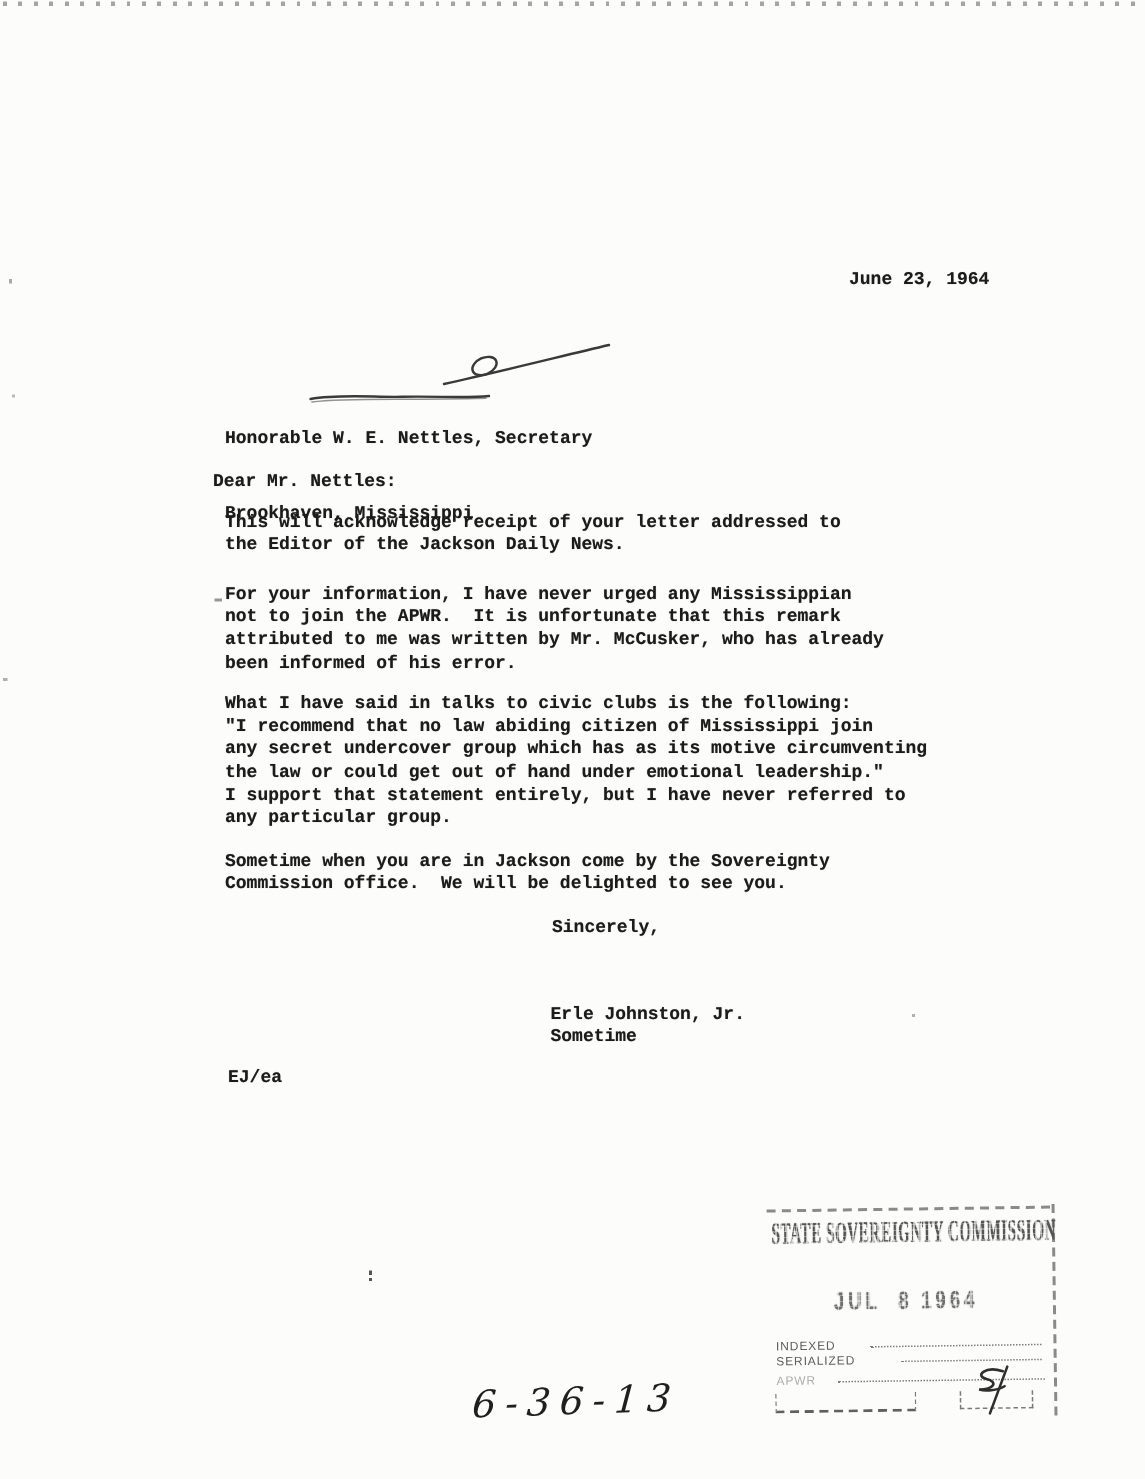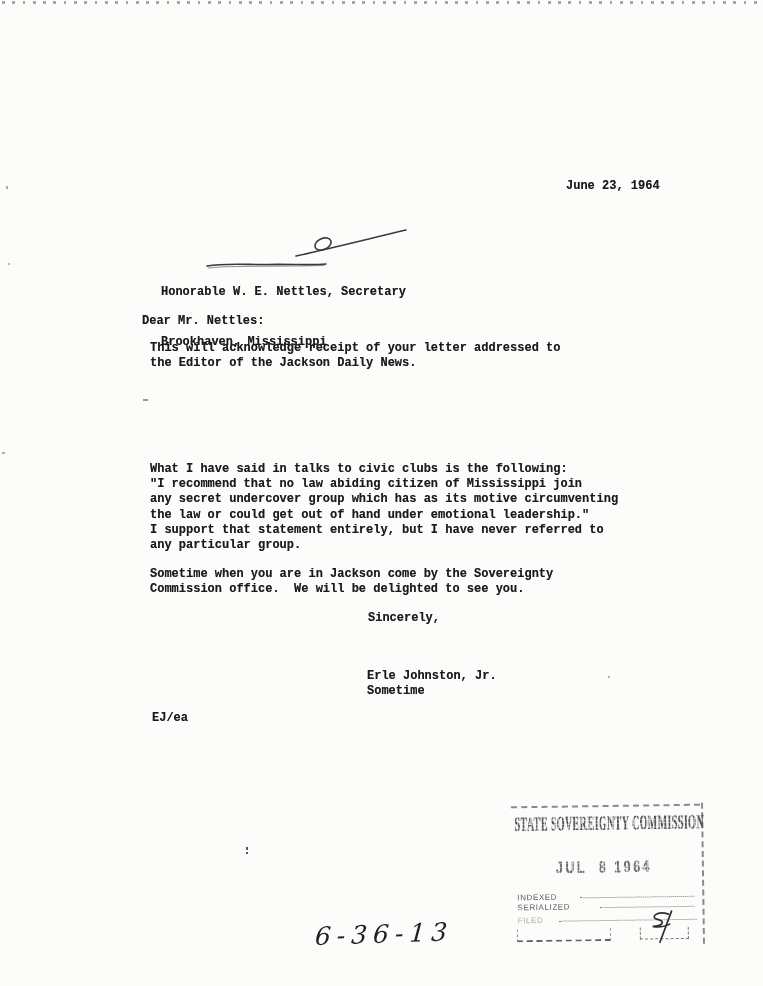--- a/index.html
+++ b/index.html
@@ -26,21 +26,21 @@
     font-weight: 700;
     font-size: 12px;
     line-height: 15.2px;
     color: #1b1b1b;
     text-shadow: 0 0 0.5px rgba(27,27,27,0.55);
     white-space: pre;
   }
   .addr { line-height: 16.8px; }
 
   .date-line   { left: 566px; top: 179px; }
-  .addr        { left: 161px; top: 250px; }
+  .addr        { left: 150px; top: 250px; }
   .salutation  { left: 142px; top: 314px; }
   .para-0      { left: 150px; top: 341px; }
   .para-1      { left: 150px; top: 389px; }
   .para-2      { left: 150px; top: 462px; }
   .para-3      { left: 150px; top: 567px; }
   .closing     { left: 368px; top: 611px; }
   .signer-name { left: 367px; top: 669px; }
   .signer-title{ left: 367px; top: 684px; }
   .initials    { left: 152px; top: 711px; }
 
@@ -150,20 +150,24 @@
 
   <svg class="overlay mark-svg" width="118" height="34" viewBox="0 0 118 34">
     <path class="ink-stroke" d="M4,30 C40,22 80,12 114,4"></path>
     <ellipse class="ink-stroke" cx="31" cy="18" rx="8.5" ry="5.5" transform="rotate(-24 31 18)"></ellipse>
   </svg>
 
   <div class="typed salutation">Dear Mr. Nettles:</div>
 
   <div class="typed para-0">This will acknowledge receipt of your letter addressed to
 the Editor of the Jackson Daily News.</div>
+  <div class="typed para-1">For your information, I have never urged any Mississippian
+not to join the APWR.  It is unfortunate that this remark
+attributed to me was written by Mr. McCusker, who has already
+been informed of his error.</div>
   <div class="typed para-2">What I have said in talks to civic clubs is the following:
 "I recommend that no law abiding citizen of Mississippi join
 any secret undercover group which has as its motive circumventing
 the law or could get out of hand under emotional leadership."
 I support that statement entirely, but I have never referred to
 any particular group.</div>
   <div class="typed para-3">Sometime when you are in Jackson come by the Sovereignty
 Commission office.  We will be delighted to see you.</div>
 
   <div class="typed closing">Sincerely,</div>
@@ -175,21 +179,21 @@
     <div class="stamp-tborder"></div>
     <div class="stamp-rborder"></div>
     <div class="stamp-title">STATE SOVEREIGNTY COMMISSION</div>
     <div class="stamp-date">JUL  8 1964</div>
     <div class="stamp-distress"></div>
 
     <div class="f-label indexed">INDEXED</div>
     <div class="f-leader leader-indexed"></div>
     <div class="f-label serialized">SERIALIZED</div>
     <div class="f-leader leader-serialized"></div>
-    <div class="f-label filed">FILED</div>
+    <div class="f-label filed">APWR</div>
     <div class="f-leader leader-filed"></div>
 
     <div class="box-l"></div>
     <div class="box-r"></div>
 
     <svg class="overlay scribble-svg" width="44" height="36" viewBox="0 0 44 36">
       <path d="M30,5 C18,1 11,8 19,10 C27,12 24,17 14,17 C18,18 26,18 31,15"></path>
       <path d="M33,2 L21,33"></path>
     </svg>
   </div>

